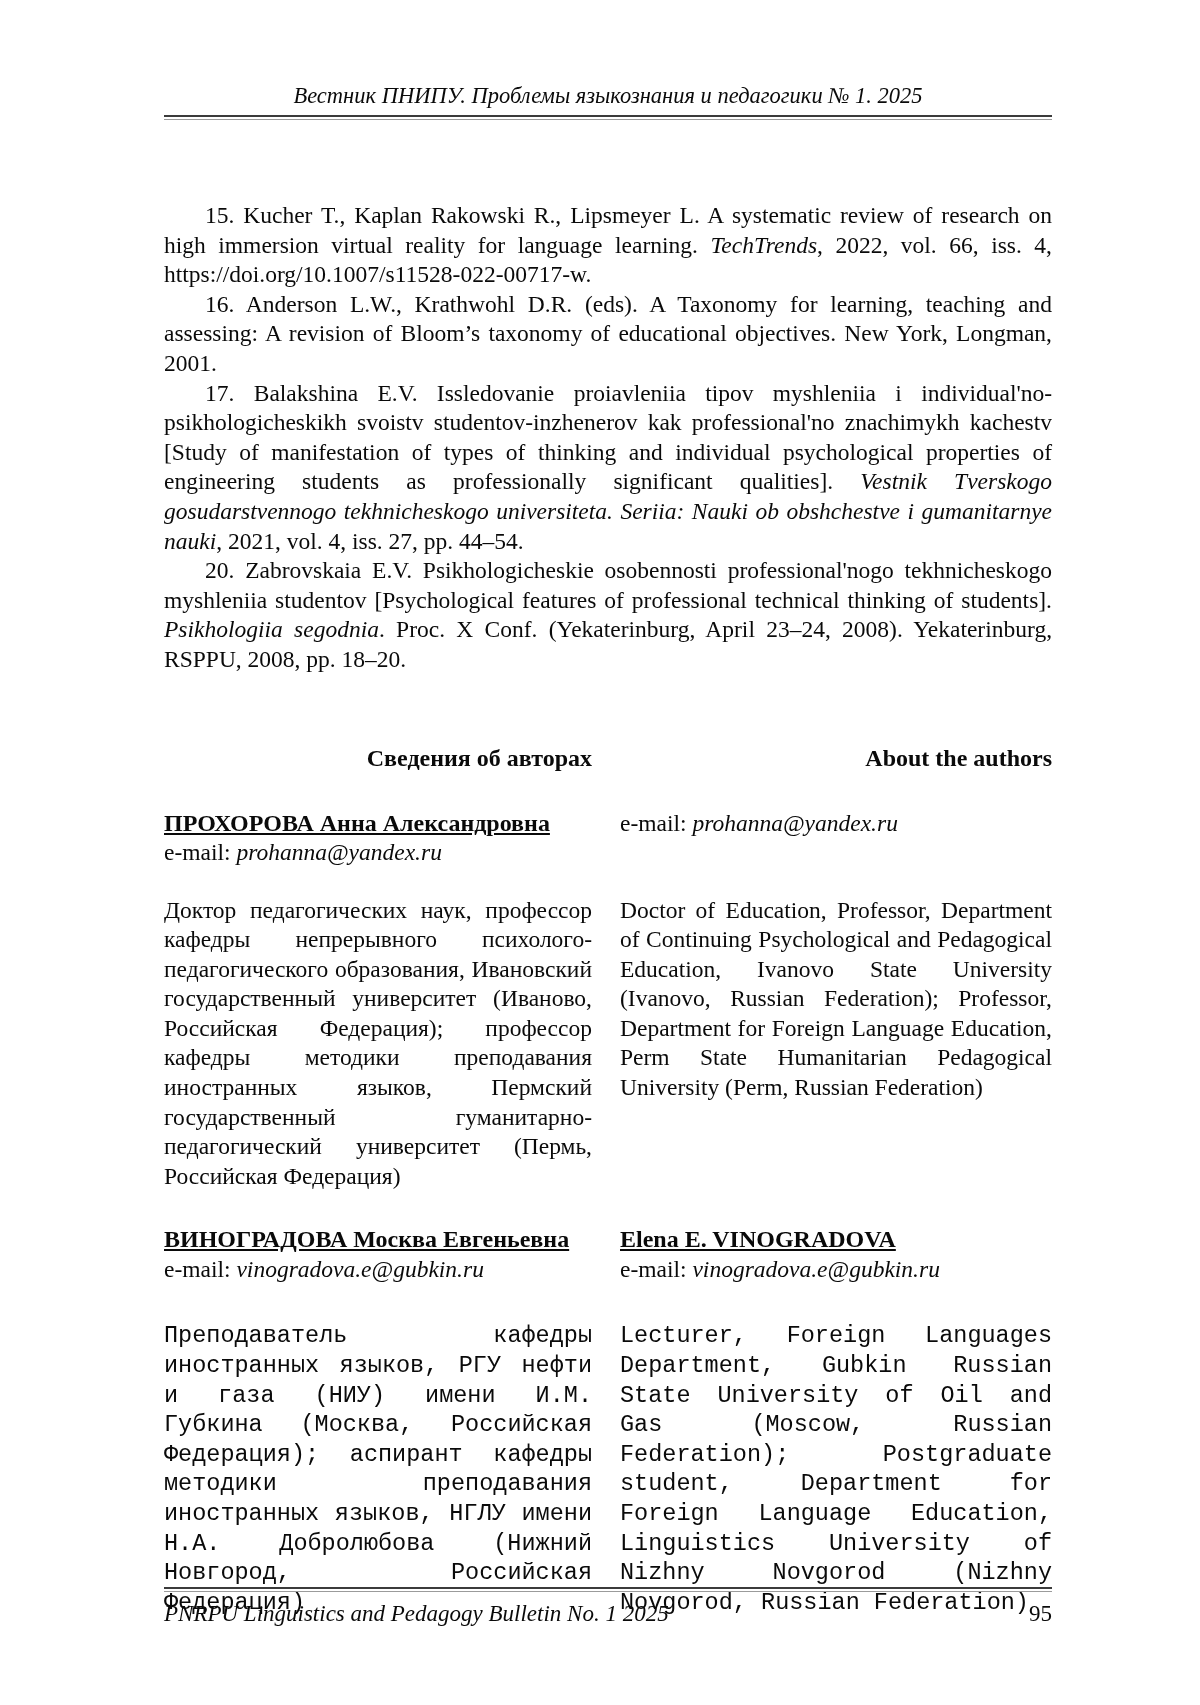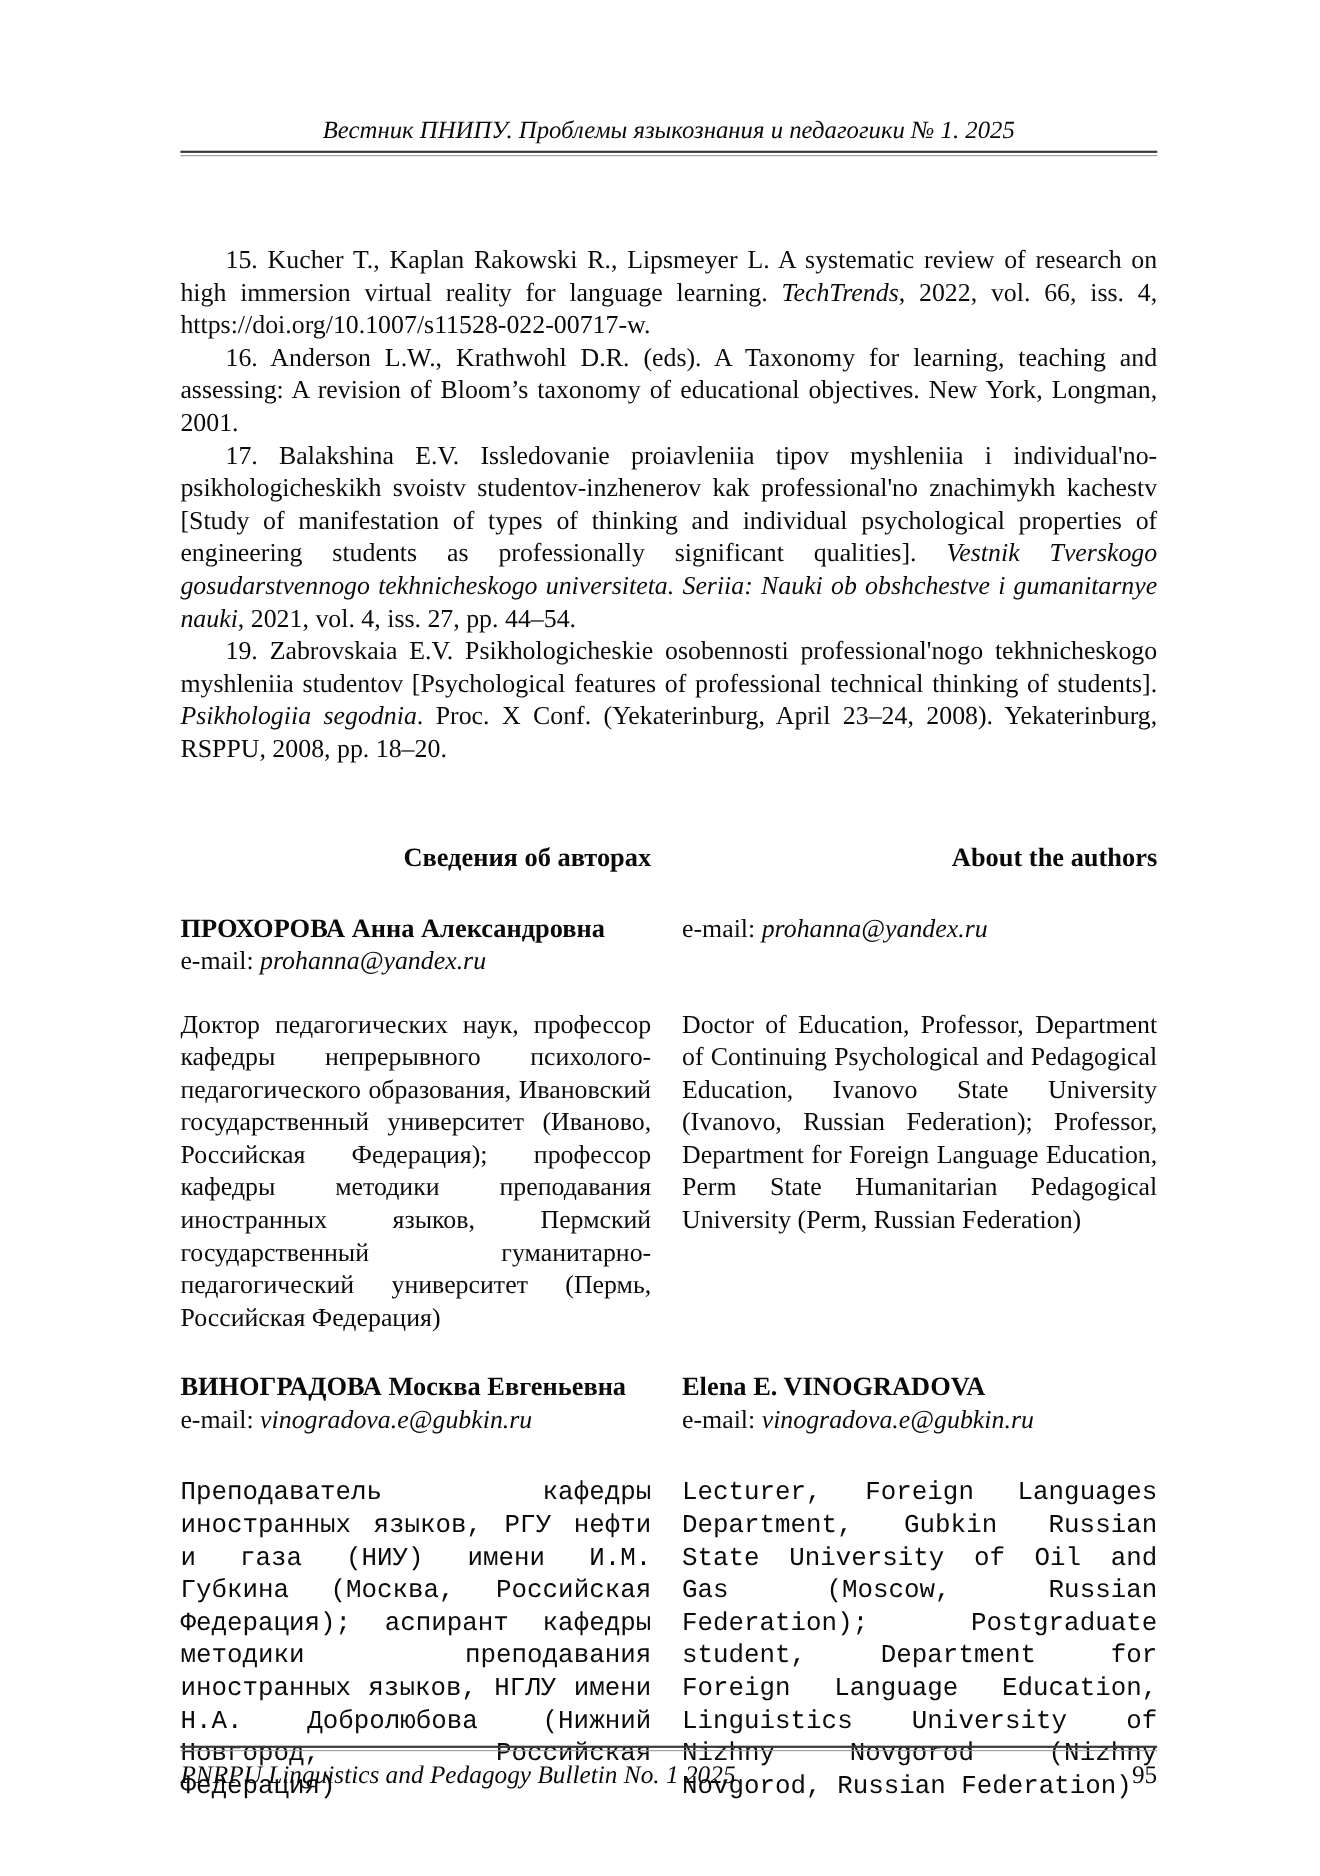--- a/index.html
+++ b/index.html
@@ -17,21 +17,21 @@
     font-size: 23.5px;
     line-height: 29.6px;
     box-sizing: border-box;
     overflow: hidden;
   }
   .content {
     padding: 0 148px 0 164px;
   }
   
   .running-title {
-    padding-top: 104px;
+    padding-top: 82px;
     text-align: center;
     font-style: italic;
     font-size: 22.5px;
     line-height: 28px;
   }
   .rule {
     margin-top: 5px;
     height: 2px;
     border-top: 2px solid #3b3b3b;
     border-bottom: 1px solid #9b9b9b;
@@ -63,20 +63,21 @@
   .heading {
     font-weight: bold;
     font-size: 24px;
     line-height: 30px;
   }
   .author-head { margin-top: 36px; }
   .author-name {
     font-weight: bold;
     font-size: 24px;
     line-height: 29.5px;
+    text-decoration: underline;
   }
   .email-line {
     line-height: 29.5px;
   }
   .email-addr { font-style: italic; font-family: Liberation Serif, serif; }
   .bios { margin-top: 28px; }
   .bios-2 { margin-top: 37px; font-family: Liberation Mono, monospace; }
   .author-head-2 { margin-top: 34px; }
   .bio {
     text-align: justify;
@@ -104,21 +105,21 @@
 <div class="page">
   <div class="content">
 
     <div class="running-title">Вестник ПНИПУ. Проблемы языкознания и педагогики № 1. 2025</div>
     <div class="rule"></div>
 
     <div class="refs">
       <p class="ref"><span>15. Kucher T., Kaplan Rakowski R., Lipsmeyer L. A systematic review of research on high immersion virtual reality for language learning. </span><i>TechTrends</i><span>, 2022, vol. 66, iss. 4, https://doi.org/10.1007/s11528-022-00717-w.</span></p>
       <p class="ref"><span>16. Anderson L.W., Krathwohl D.R. (eds). A Taxonomy for learning, teaching and assessing: A revision of Bloom’s taxonomy of educational objectives. New York, Longman, 2001.</span></p>
       <p class="ref"><span>17. Balakshina E.V. Issledovanie proiavleniia tipov myshleniia i individual'no-psikhologicheskikh svoistv studentov-inzhenerov kak professional'no znachimykh kachestv [Study of manifestation of types of thinking and individual psychological properties of engineering students as professionally significant qualities]. </span><i>Vestnik Tverskogo gosudarstvennogo tekhnicheskogo universiteta. Seriia: Nauki ob obshchestve i gumanitarnye nauki</i><span>, 2021, vol. 4, iss. 27, pp. 44–54.</span></p>
-      <p class="ref"><span>19. Zabrovskaia E.V. Psikhologicheskie osobennosti professional'nogo tekhnicheskogo myshleniia studentov [Psychological features of professional technical thinking of students]. </span><i>Psikhologiia segodnia</i><span>. Proc. X Conf. (Yekaterinburg, April 23–24, 2008). Yekaterinburg, RSPPU, 2008, pp. 18–20.</span></p>
+      <p class="ref"><span>20. Zabrovskaia E.V. Psikhologicheskie osobennosti professional'nogo tekhnicheskogo myshleniia studentov [Psychological features of professional technical thinking of students]. </span><i>Psikhologiia segodnia</i><span>. Proc. X Conf. (Yekaterinburg, April 23–24, 2008). Yekaterinburg, RSPPU, 2008, pp. 18–20.</span></p>
     </div>
 
     <div class="two-col headings">
       <div class="col-l heading">Сведения об авторах</div>
       <div class="col-r heading">About the authors</div>
     </div>
 
     <div class="two-col author-head">
       <div class="col-l">
         <div class="author-name">ПРОХОРОВА Анна Александровна</div>

